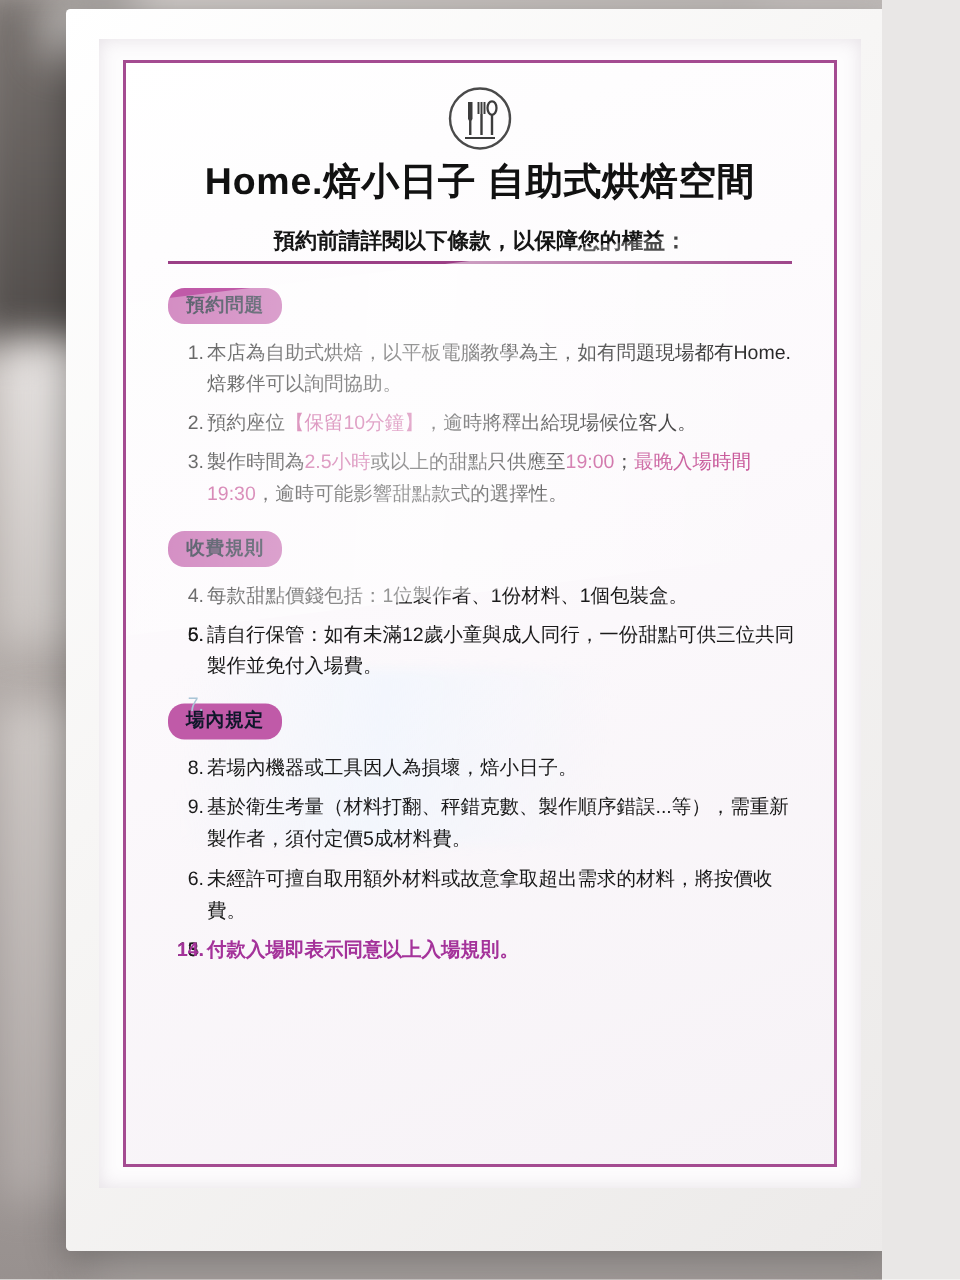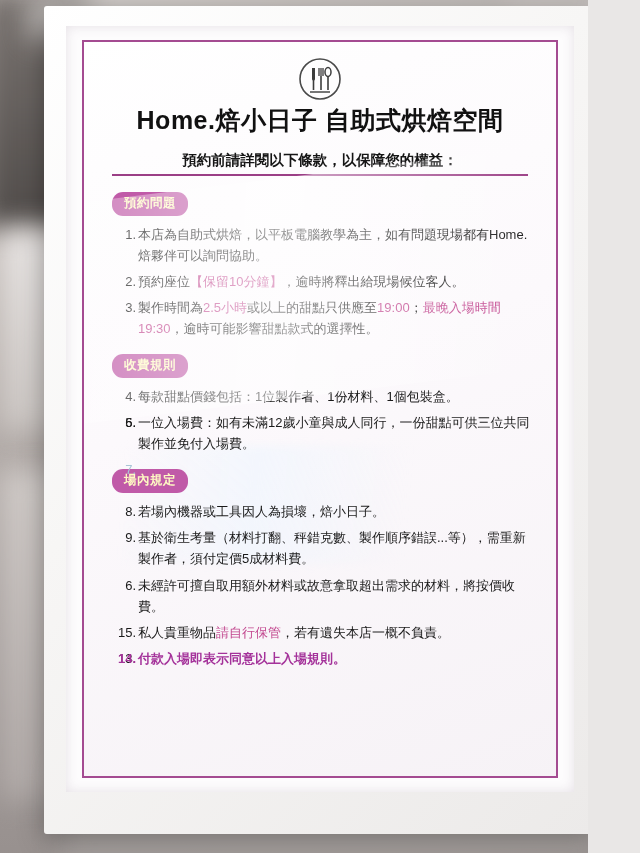--- a/index.html
+++ b/index.html
@@ -128,21 +128,21 @@
   }
   .rule {
     height: 2px;
     background: #9b3f86;
     margin: 4px 6px 12px 6px;
   }
 
   .section-tag {
     display: inline-block;
     background: #c05aa8;
-    color: #fef9c3;
+    color: #0f172a;
     font-size: 12.5px;
     font-weight: bold;
     padding: 3px 12px 4px 12px;
     border-radius: 11px;
     margin: 10px 0 8px 6px;
     letter-spacing: .5px;
   }
   .section-tag.first { margin-top: 4px; }
 
   ol.items {
@@ -220,31 +220,31 @@
             <li><span class="num">1.</span><span>本店為自助式烘焙，以平板電腦教學為主，如有問題現場都有Home.焙夥伴可以詢問協助。</span></li>
             <li><span class="num">2.</span><span>預約座位<span class="pink">【保留10分鐘】</span>，逾時將釋出給現場候位客人。</span></li>
             <li><span class="num">3.</span><span>製作時間為<span class="pink">2.5小時</span>或以上的甜點只供應至<span class="pink">19:00</span>；<span class="pink">最晚入場時間19:30</span>，逾時可能影響甜點款式的選擇性。</span></li>
           </ol>
 
           
           <div class="section-tag">收費規則</div>
           <ol class="items sec-fee">
             <li><span class="num">4.</span><span>每款甜點價錢包括：1位製作者、1份材料、1個包裝盒。</span></li>
             <li><span class="num">5.</span></li>
-            <li><span class="num">6.</span><span>一位入場費：如有未滿12歲小童與成人同行，一份甜點可供三位共同製作並免付入場費。</span></li>
+            <li><span class="num">6.</span><span>請自行保管：如有未滿12歲小童與成人同行，一份甜點可供三位共同製作並免付入場費。</span></li>
             <li><span class="num faded">7.</span></li>
           </ol>
 
           
           <div class="section-tag">場內規定</div>
           <ol class="items sec-rules">
             <li><span class="num">8.</span><span>若場內機器或工具因人為損壞，焙小日子。</span></li>
             <li><span class="num">9.</span><span>基於衛生考量（材料打翻、秤錯克數、製作順序錯誤...等），需重新製作者，須付定價5成材料費。</span></li>
             <li><span class="num">6.</span><span>未經許可擅自取用額外材料或故意拿取超出需求的材料，將按價收費。</span></li>
-            <li><span class="num">15.</span><span>私人貴重物品<span class="pink">請自行保管</span>，若有遺失本店一概不負責。</span></li>
+            <li><span class="num">15.</span></li>
             <li><span class="num">13.</span></li>
             <li><span class="num purple-b">14.</span><span><span class="purple-b">付款入場即表示同意以上入場規則。</span></span></li>
           </ol>
 
         </div>
       </div>
     </div>
   </div>
 </div>
 

